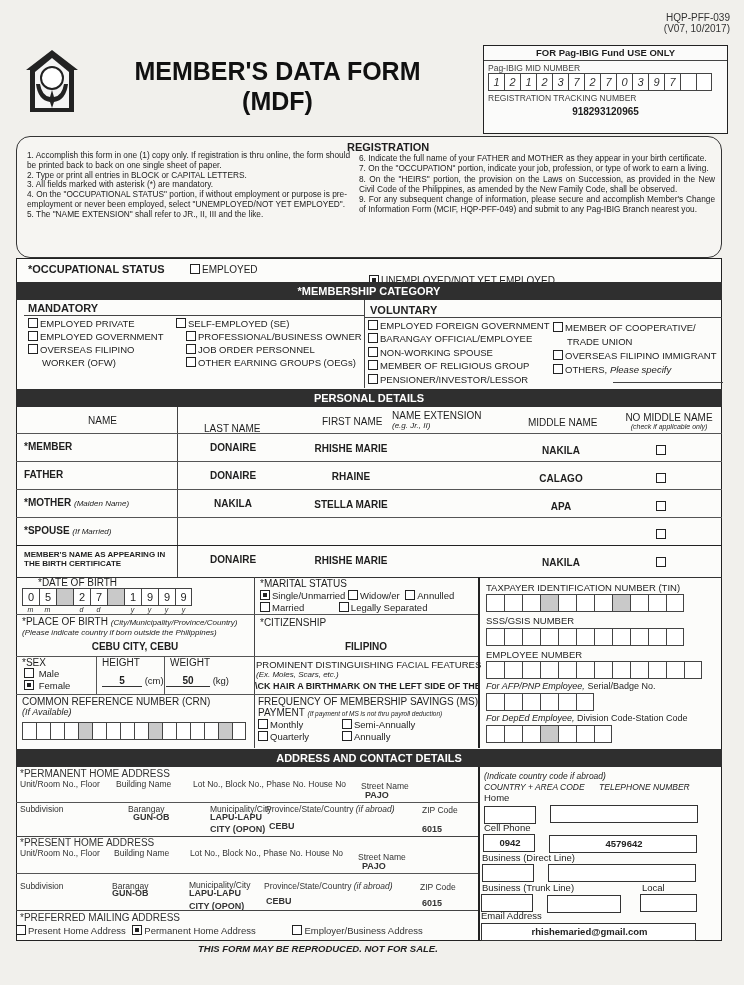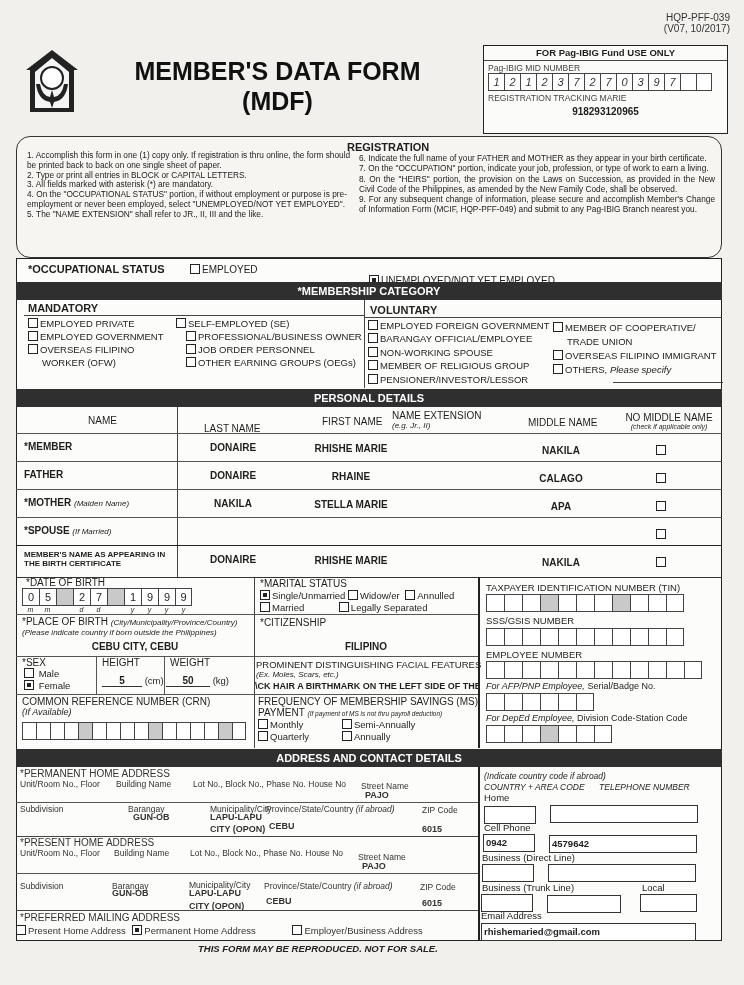--- a/index.html
+++ b/index.html
@@ -67,21 +67,21 @@
       <div class="d" style="font-style: italic; color: rgb(51, 51, 51);">7</div>
       <div class="d" style="font-style: italic; color: rgb(51, 51, 51);">2</div>
       <div class="d" style="font-style: italic; color: rgb(51, 51, 51);">7</div>
       <div class="d" style="font-style: italic; color: rgb(51, 51, 51);">0</div>
       <div class="d" style="font-style: italic; color: rgb(51, 51, 51);">3</div>
       <div class="d" style="font-style: italic; color: rgb(51, 51, 51);">9</div>
       <div class="d" style="font-style: italic; color: rgb(51, 51, 51);">7</div>
       <div class="d" style="font-style: italic; color: rgb(51, 51, 51);"></div>
       <div class="d" style="font-style: italic; color: rgb(51, 51, 51);"></div>
     </div>
-  <div style="font-size:8.5px;color:#444;padding-left:4px;margin-top:2px;">REGISTRATION TRACKING MARIE</div>
+  <div style="font-size:8.5px;color:#444;padding-left:4px;margin-top:2px;">REGISTRATION TRACKING NUMBER</div>
   <div style="text-align:center;font-size:10px;font-weight:bold;margin-top:3px;">918293120965</div>
 </div>
 
 <div class="abs" style="left:16px;top:136px;width:706px;height:122px;border:1.5px solid #333;border-radius:14px;background:#f6f5f2;">
   <div style="position:absolute;left:330px;top:4px;font-weight:bold;font-size:11px;">REGISTRATION</div>
   <div id="instr-left" style="position:absolute;left:10px;top:14px;width:330px;font-size:8.3px;line-height:9.8px;color:#222;">
       <div>1. Accomplish this form in one (1) copy only. If registration is thru online, the form should be printed back to back on one single sheet of paper.</div>
       <div>2. Type or print all entries in BLOCK or CAPITAL LETTERS.</div>
       <div>3. All fields marked with asterisk (*) are mandatory.</div>
       <div>4. On the "OCCUPATIONAL STATUS" portion, if without employment or purpose is pre-employment or never been employed, select "UNEMPLOYED/NOT YET EMPLOYED".</div>
@@ -209,21 +209,21 @@
 <div class="abs" style="left:16px;top:577px;width:706px;height:171px;font-size:10px;">
   <div style="position:absolute;left:0;top:0;width:706px;height:1px;background:#333;"></div>
   <div style="position:absolute;left:238px;top:0;width:1px;height:171px;background:#444;"></div>
   <div style="position:absolute;left:462px;top:0;width:1.5px;height:171px;background:#222;"></div>
   <div style="position:absolute;left:0;top:37px;width:462px;height:1px;background:#555;"></div>
   <div style="position:absolute;left:0;top:79px;width:462px;height:1px;background:#555;"></div>
   <div style="position:absolute;left:0;top:117px;width:462px;height:1px;background:#555;"></div>
   <div style="position:absolute;left:80px;top:79px;width:1px;height:38px;background:#555;"></div>
   <div style="position:absolute;left:148px;top:79px;width:1px;height:38px;background:#555;"></div>
 
-  <div style="position:absolute;left:10px;top:0;">*DATE OF BIRTH</div>
+  <div style="position:absolute;left:22px;top:0;">*DATE OF BIRTH</div>
   <div class="digit-row" id="dob-row" style="position:absolute;left:6px;top:11px;">
       <div class="d" style="width: 17px;">0</div>
       <div class="d" style="width: 17px;">5</div>
       <div class="d shade" style="width: 17px;"></div>
       <div class="d" style="width: 17px;">2</div>
       <div class="d" style="width: 17px;">7</div>
       <div class="d shade" style="width: 17px;"></div>
       <div class="d" style="width: 17px;">1</div>
       <div class="d" style="width: 17px;">9</div>
       <div class="d" style="width: 17px;">9</div>
@@ -424,21 +424,21 @@
   <div style="position:absolute;left:0;top:143px;width:462px;height:1px;background:#444;"></div>
 
   <div style="position:absolute;left:4px;top:145px;font-size:10px;">*PREFERRED MAILING ADDRESS</div>
   <div style="position:absolute;left:0;top:158px;font-size:9.5px;width:462px;">
     <span><span class="cb"></span><span>Present Home Address</span></span>
     <span style="margin-left:4px;"><span class="cb checked"></span><span>Permanent Home Address</span></span>
     <span style="margin-left:34px;"><span class="cb"></span><span>Employer/Business Address</span></span>
   </div>
 </div>
 
-<div class="abs" style="left:480px;top:768px;width:240px;height:172px;font-size:9.5px;color:#222;">
+<div class="abs" style="left:480px;top:768px;width:240px;height:172px;font-size:9.5px;color:#222;text-align:center;">
   <div class="it" style="position:absolute;left:4px;top:3px;font-size:8.5px;">(Indicate country code if abroad)</div>
   <div class="it" style="position:absolute;left:4px;top:14px;font-size:8.5px;white-space:nowrap;">
     <span>COUNTRY + AREA CODE</span>
     <span style="margin-left:12px;">TELEPHONE NUMBER</span>
   </div>
   <div style="position:absolute;left:4px;top:24px;">Home</div>
   <div class="box" style="position:absolute;left:4px;top:38px;width:52px;height:18px;"></div>
   <div class="box" style="position:absolute;left:70px;top:37px;width:148px;height:18px;"></div>
 
   <div style="position:absolute;left:4px;top:54px;">Cell Phone</div>

